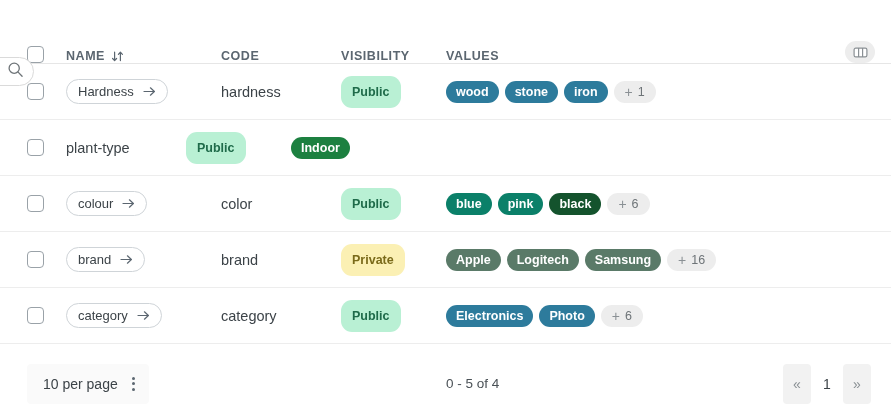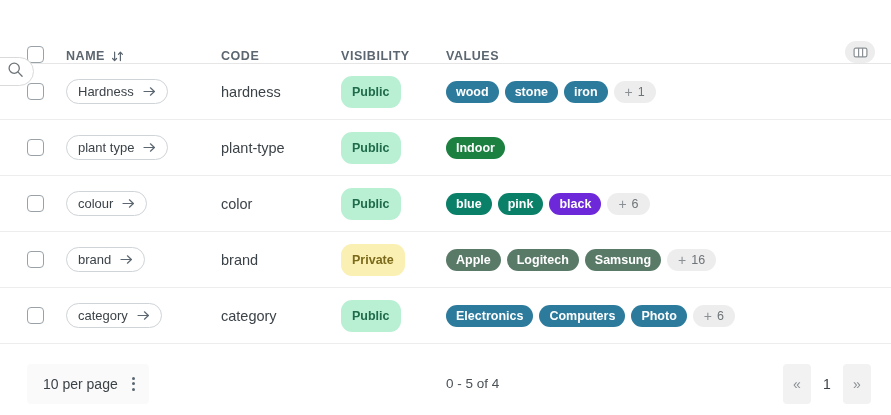--- a/index.html
+++ b/index.html
@@ -296,27 +296,20 @@
               <span class="plus">+</span>
               <span>1</span>
             </span>
           </div>
           <div class="c-tools"></div>
         </div>
         <div class="row">
           <div class="c-check">
             <span class="cbx"></span>
           </div>
-          <div class="c-name"><span class="name-chip">
-              <span>plant type</span>
-              <span class="arrow"><svg width="13" height="11" viewBox="0 0 13 11" fill="none" stroke="currentColor" stroke-width="1.2" stroke-linecap="round" stroke-linejoin="round">
-                  <line x1="1" y1="5.5" x2="11.2" y2="5.5"></line>
-                  <polyline points="7.4,1.8 11.4,5.5 7.4,9.2"></polyline>
-                </svg></span>
-            </span></div>
           <div class="c-code"><span class="code-text">plant-type</span></div>
           <div class="c-vis"><span class="badge public">Public</span></div>
           <div class="c-values">
             <span class="tag" style="background: rgb(28, 128, 64);">Indoor</span>
           </div>
           <div class="c-tools"></div>
         </div>
         <div class="row">
           <div class="c-check">
             <span class="cbx"></span>
@@ -326,21 +319,21 @@
               <span class="arrow"><svg width="13" height="11" viewBox="0 0 13 11" fill="none" stroke="currentColor" stroke-width="1.2" stroke-linecap="round" stroke-linejoin="round">
                   <line x1="1" y1="5.5" x2="11.2" y2="5.5"></line>
                   <polyline points="7.4,1.8 11.4,5.5 7.4,9.2"></polyline>
                 </svg></span>
             </span></div>
           <div class="c-code"><span class="code-text">color</span></div>
           <div class="c-vis"><span class="badge public">Public</span></div>
           <div class="c-values">
             <span class="tag" style="background: rgb(11, 128, 105);">blue</span>
             <span class="tag" style="background: rgb(11, 128, 105);">pink</span>
-            <span class="tag" style="background: #6d28d9;">black</span>
+            <span class="tag" style="background: #14532d;">black</span>
             <span class="tag more">
               <span class="plus">+</span>
               <span>6</span>
             </span>
           </div>
           <div class="c-tools"></div>
         </div>
         <div class="row">
           <div class="c-check">
             <span class="cbx"></span>
@@ -373,21 +366,20 @@
               <span>category</span>
               <span class="arrow"><svg width="13" height="11" viewBox="0 0 13 11" fill="none" stroke="currentColor" stroke-width="1.2" stroke-linecap="round" stroke-linejoin="round">
                   <line x1="1" y1="5.5" x2="11.2" y2="5.5"></line>
                   <polyline points="7.4,1.8 11.4,5.5 7.4,9.2"></polyline>
                 </svg></span>
             </span></div>
           <div class="c-code"><span class="code-text">category</span></div>
           <div class="c-vis"><span class="badge public">Public</span></div>
           <div class="c-values">
             <span class="tag" style="background: rgb(45, 123, 156);">Electronics</span>
-            <span class="tag" style="background: rgb(45, 123, 156);">Computers</span>
             <span class="tag" style="background: rgb(45, 123, 156);">Photo</span>
             <span class="tag more">
               <span class="plus">+</span>
               <span>6</span>
             </span>
           </div>
           <div class="c-tools"></div>
         </div>
       </div>
   </div>

